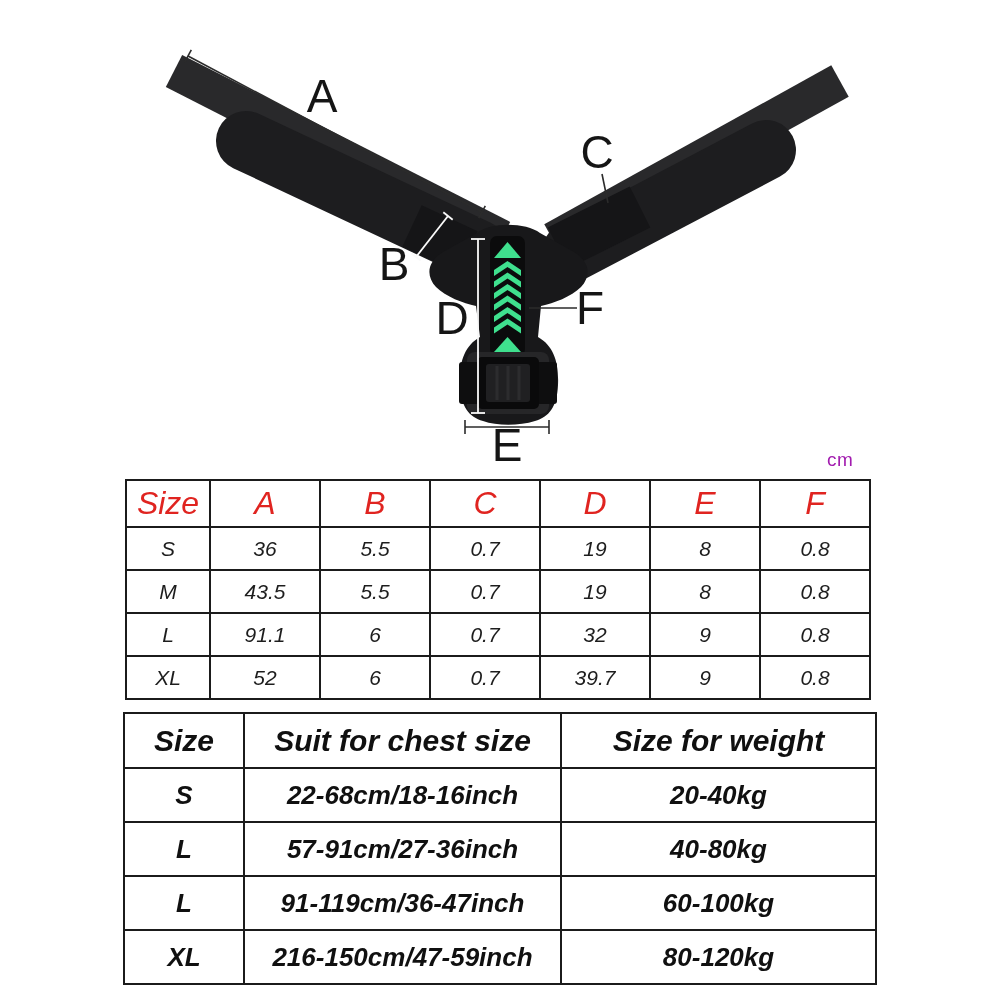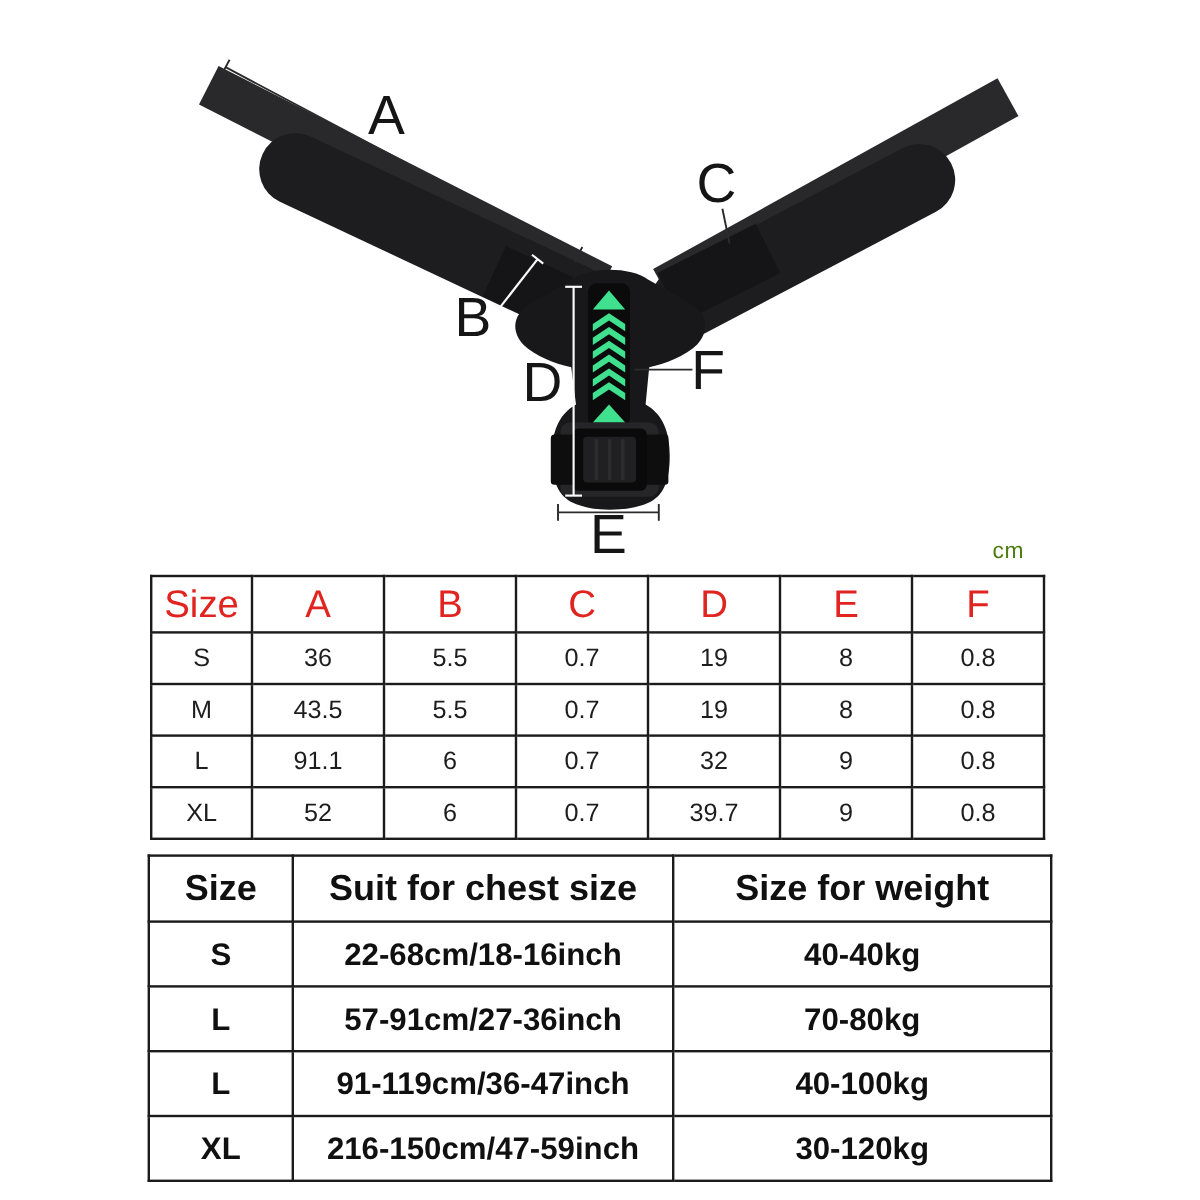--- a/index.html
+++ b/index.html
@@ -4,23 +4,23 @@
 <style>
   html,body{margin:0;padding:0;background:#fff;}
   .canvas{
     position:relative;width:1000px;height:1000px;background:#ffffff;
     font-family:"Liberation Sans",sans-serif;overflow:hidden;
   }
   svg{position:absolute;left:0;top:0;}
   .dim-label{font-family:"Liberation Sans",sans-serif;font-size:46px;fill:#151515;}
   .unit{
     position:absolute;left:827px;top:449px;width:50px;
-    font-size:19px;color:#4d7c0f;letter-spacing:0.5px;
+    font-size:19px;color:#a21caf;letter-spacing:0.5px;
   }
-  table{border-collapse:collapse;table-layout:fixed;position:absolute;background:#fff;}
+  table{border-collapse:collapse;table-layout:fixed;position:absolute;background:#fff;font-style:italic;}
   .t1{left:125px;top:479px;width:744px;}
   .t1 th,.t1 td{border:2px solid #1b1b1b;text-align:center;vertical-align:middle;padding:0;overflow:hidden;}
   .t1 th{color:#e02420;font-size:32px;font-weight:400;height:45px;}
   .t1 td{font-size:21px;color:#1d1d1d;height:41px;}
   .t2{left:123px;top:712px;width:752px;}
   .t2 th,.t2 td{border:2px solid #1b1b1b;text-align:center;vertical-align:middle;padding:0;overflow:hidden;color:#101010;}
   .t2 th{font-size:30px;font-weight:700;height:53px;}
   .t2 td{font-size:26px;font-weight:700;height:52px;}
 </style>
 </head>
@@ -184,33 +184,33 @@
     </colgroup>
     <tbody>
         <tr>
       <th>Size</th>
       <th>Suit for chest size</th>
       <th>Size for weight</th>
     </tr>
     <tr>
       <td>S</td>
       <td>22-68cm/18-16inch</td>
-      <td>40-40kg</td>
+      <td>20-40kg</td>
     </tr>
     <tr>
       <td>L</td>
       <td>57-91cm/27-36inch</td>
-      <td>70-80kg</td>
+      <td>40-80kg</td>
     </tr>
     <tr>
       <td>L</td>
       <td>91-119cm/36-47inch</td>
-      <td>40-100kg</td>
+      <td>60-100kg</td>
     </tr>
     <tr>
       <td>XL</td>
       <td>216-150cm/47-59inch</td>
-      <td>30-120kg</td>
+      <td>80-120kg</td>
     </tr>
   </tbody>
     </table>
 
 </div>
 
 </body></html>

